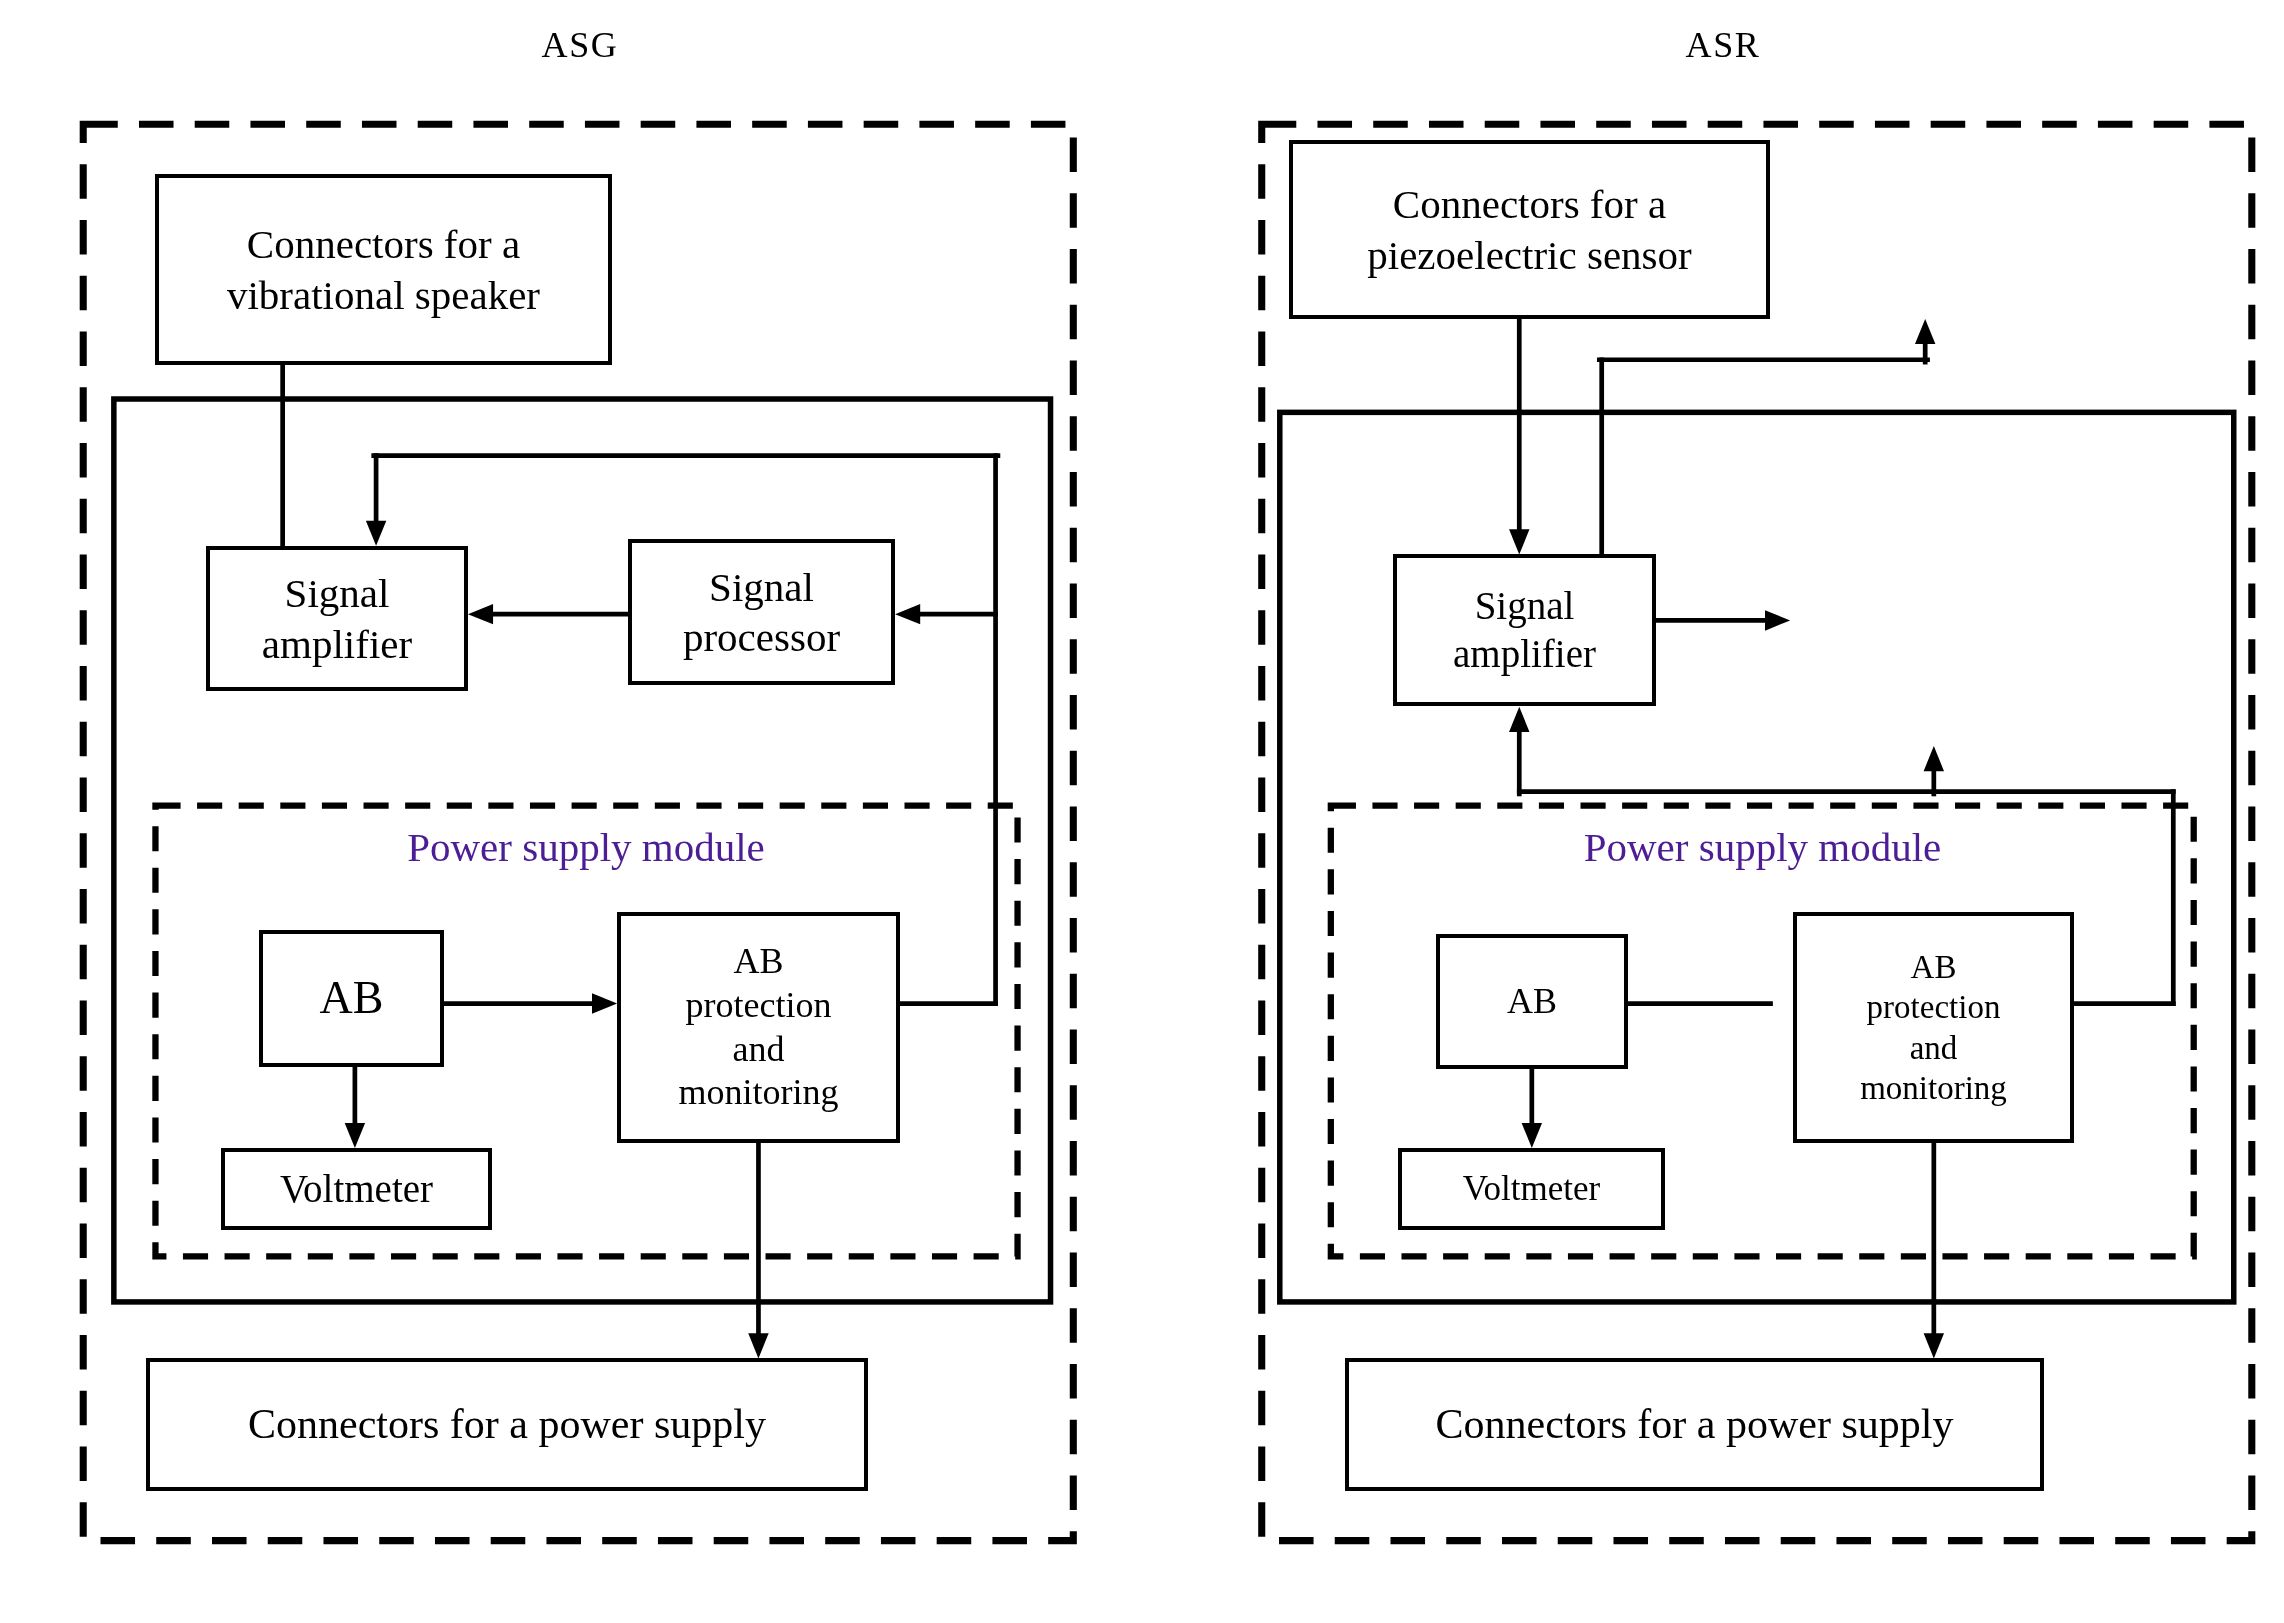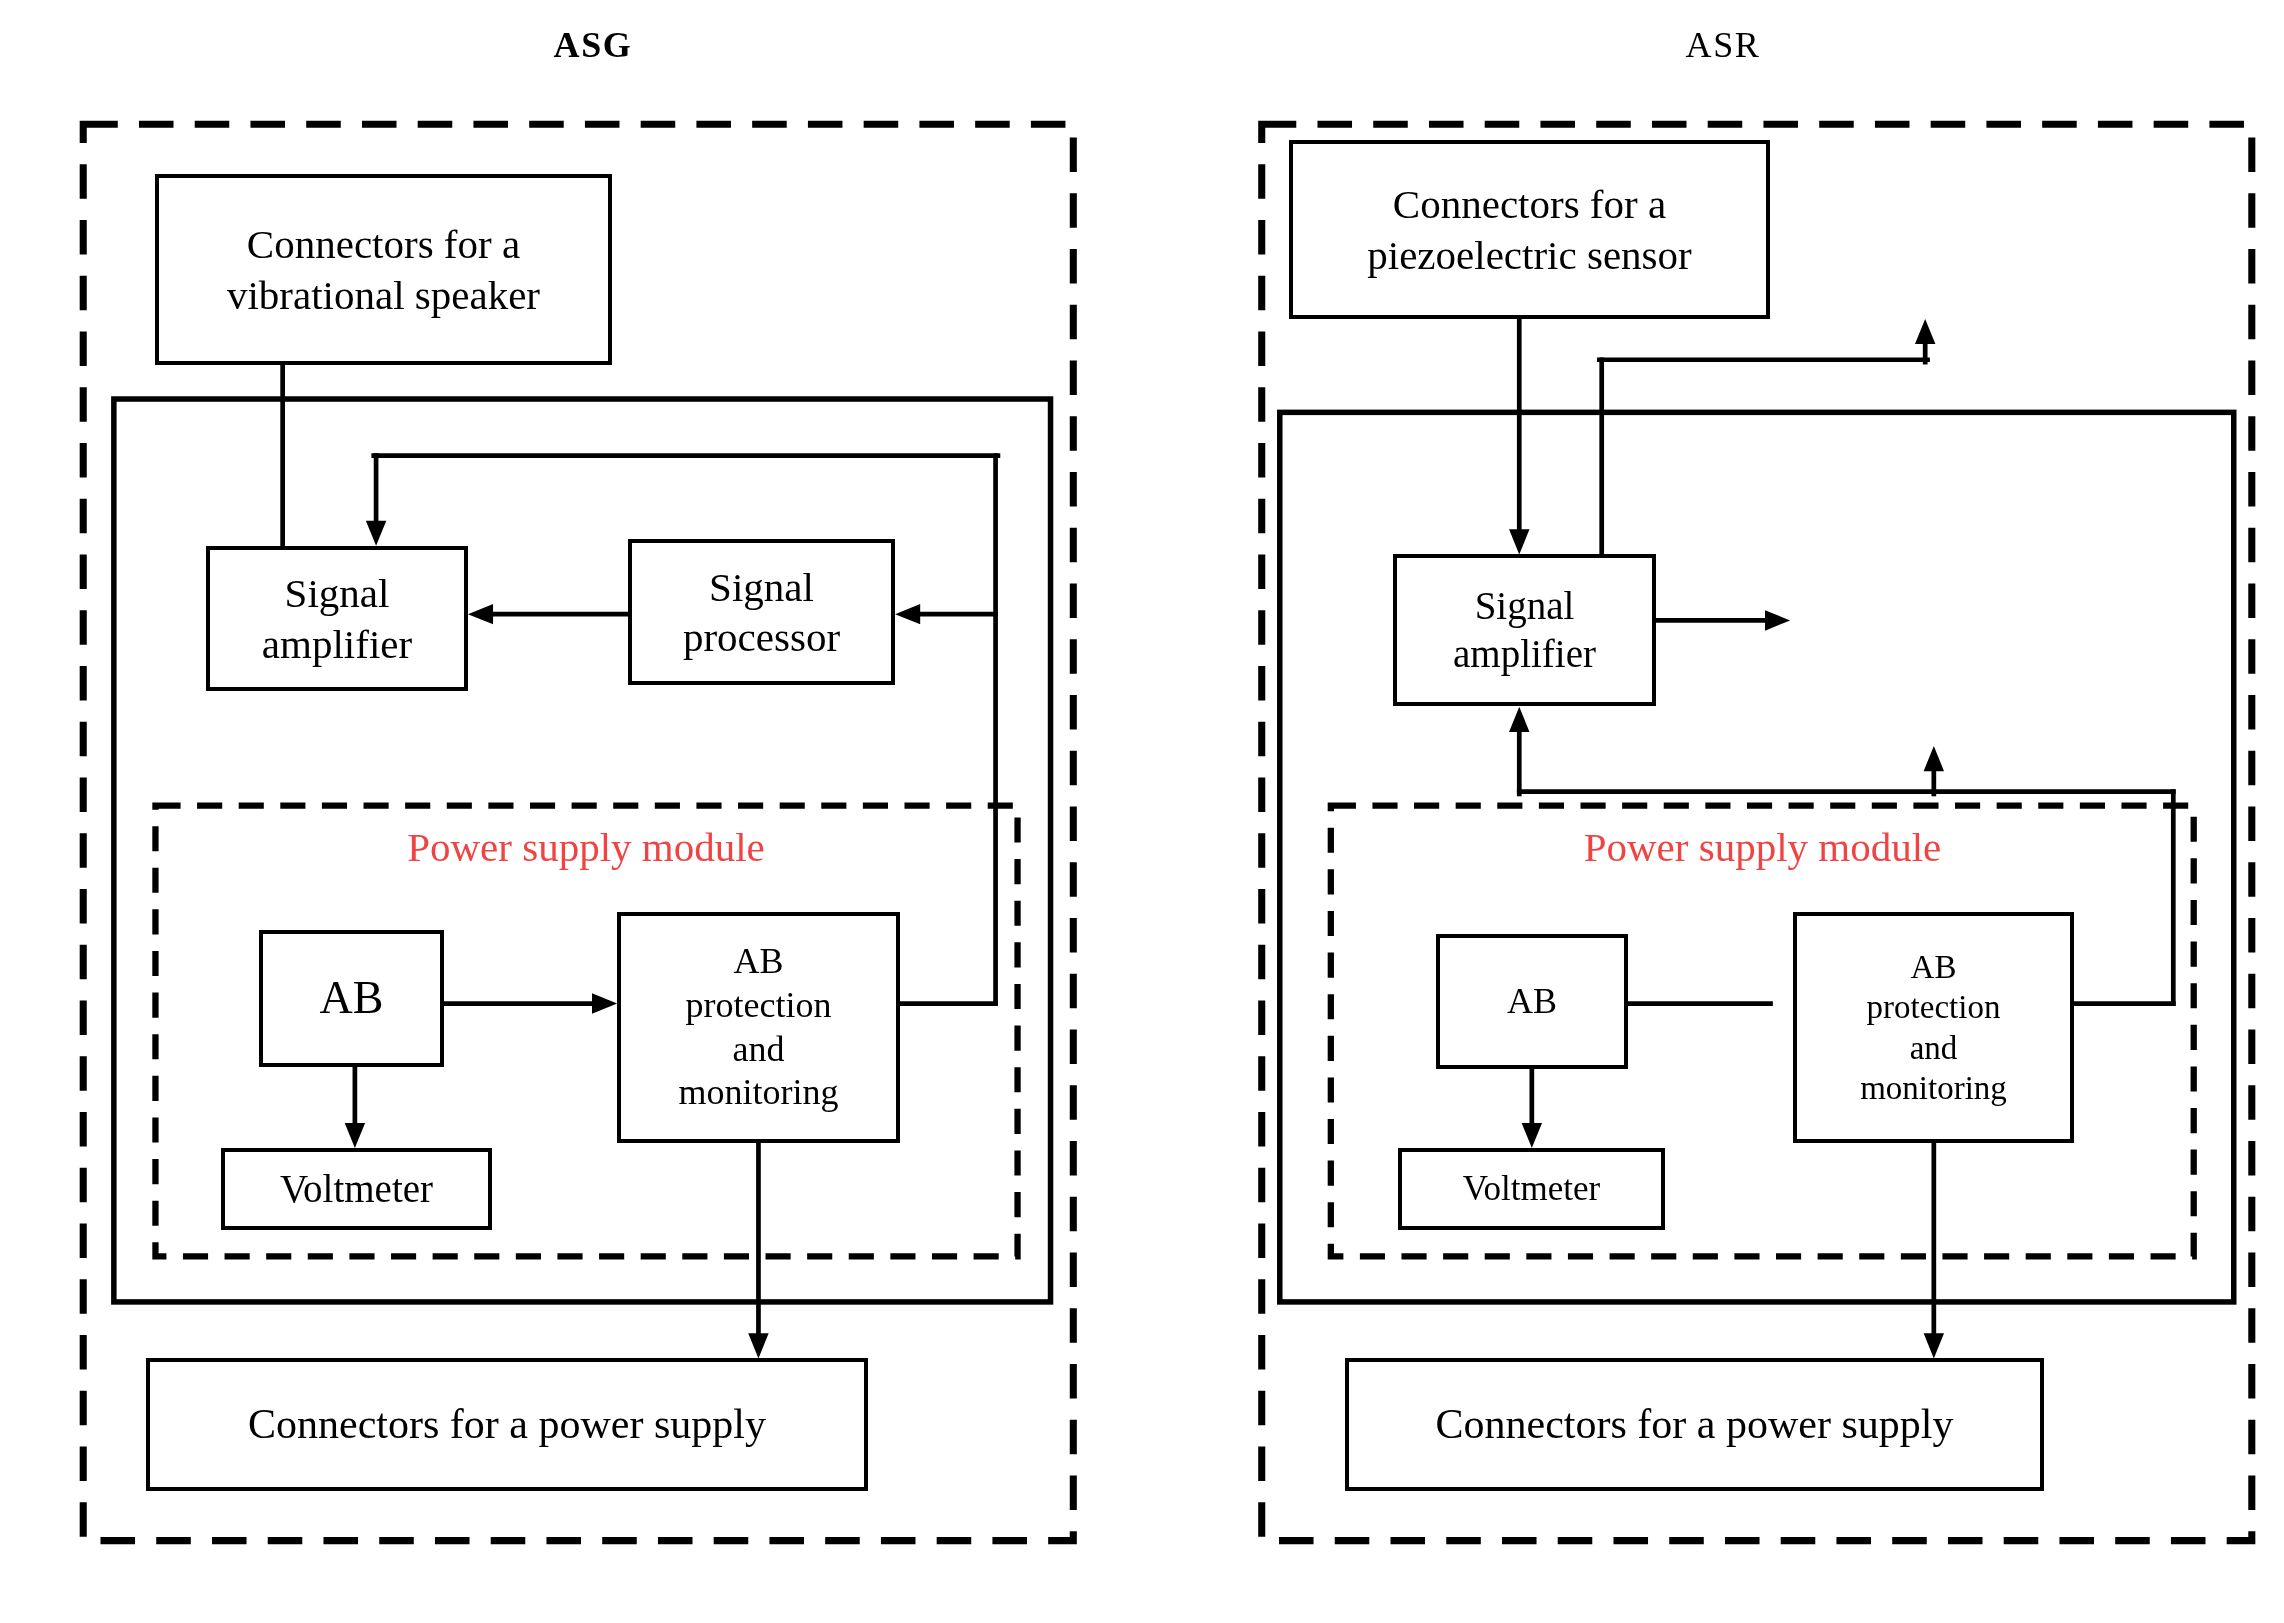--- a/index.html
+++ b/index.html
@@ -36,32 +36,32 @@
     color: #000000;
   }
   .floating-label {
     position: absolute;
     box-sizing: border-box;
     display: flex;
     align-items: flex-start;
     justify-content: center;
     text-align: left;
     white-space: pre-line;
-    color: #ef4444;
+    color: #4c1d95;
     background: transparent;
   }
   .diagram-title {
     position: absolute;
     text-align: center;
     font-size: 36px;
     letter-spacing: 1.6px;
     color: #000000;
   }
   
-  .t-asg      { left: 98px;  top: 23.6px;   width: 990px; font-weight: bold; }
+  .t-asg      { left: 85px;  top: 23.6px;   width: 990px; }
   .b-speaker  { left: 155px;  top: 174px;  width: 457px;  height: 191px; font-size: 41px; }
   .b-amp-l    { left: 206px;  top: 546px;  width: 262px;  height: 145px; font-size: 41px; }
   .b-proc     { left: 628px;  top: 539px;  width: 267px;  height: 146px; font-size: 41px; }
   .l-psm-l    { left: 155px;  top: 823px; width: 862px; height: 63px;  font-size: 41px; }
   .b-ab-l     { left: 259px;  top: 930px; width: 185px;  height: 137px; font-size: 46px; }
   .b-prot-l   { left: 617px;  top: 912px; width: 283px;  height: 231px; font-size: 36px; }
   .b-volt-l   { left: 221px;  top: 1148px; width: 271px;  height: 82px; font-size: 39px; }
   .b-power-l  { left: 146px;  top: 1358px; width: 722px;  height: 133px; font-size: 42px; }
   
   .t-asr      { left: 1228px; top: 23.6px;   width: 990px; }

